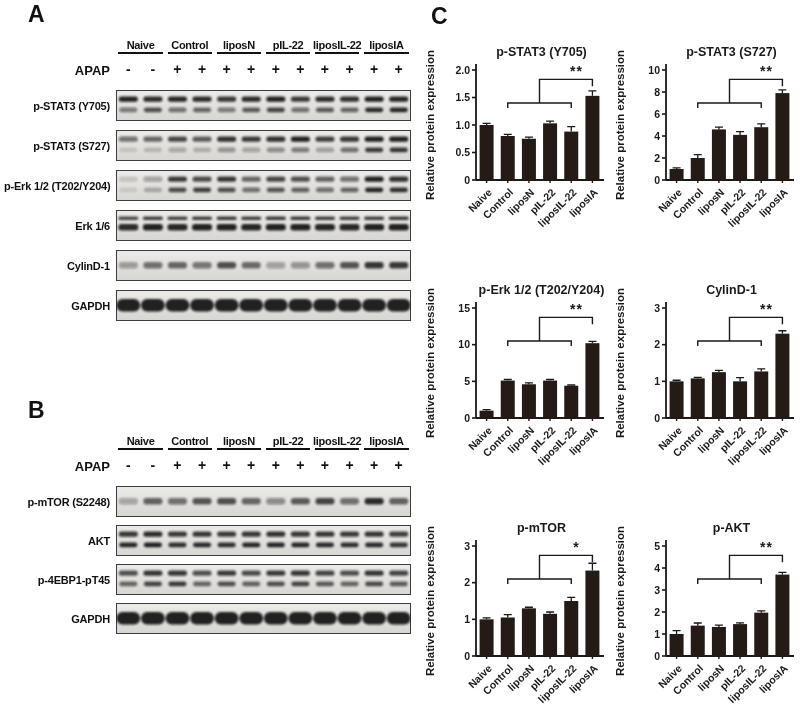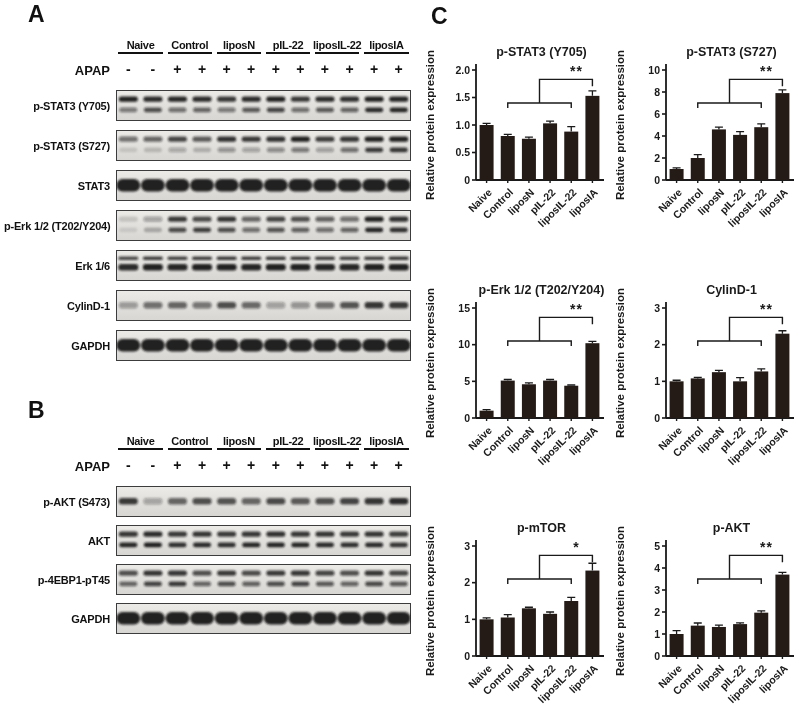--- a/index.html
+++ b/index.html
@@ -158,40 +158,20 @@
               <rect x="224.04166666666666" y="6.5" width="19" height="5.2" rx="2.5" opacity="0.85"></rect>
               <rect x="224.54166666666666" y="17.5" width="18" height="4.8" rx="2.3" opacity="0.55"></rect>
               <rect x="248.625" y="6.5" width="19" height="5.2" rx="2.5" opacity="0.95"></rect>
               <rect x="249.125" y="17.5" width="18" height="4.8" rx="2.3" opacity="0.8"></rect>
               <rect x="273.2083333333333" y="6.5" width="19" height="5.2" rx="2.5" opacity="0.95"></rect>
               <rect x="273.7083333333333" y="17.5" width="18" height="4.8" rx="2.3" opacity="0.85"></rect>
             </g>
           </svg>
         </div>
         <div class="blot-row">
-          <div class="lblcol">STAT3</div>
-          <svg width="295" height="31" viewBox="0 0 295 31">
-            <rect x="0.5" y="0.5" width="294" height="30" fill="url(#gBlot)" stroke="#3c3c3c" stroke-width="1"></rect>
-            <g filter="url(#fBlur)" fill="#141414">
-              <rect x="0.49166666666666536" y="9" width="23.6" height="12.5" rx="6" opacity="0.95"></rect>
-              <rect x="25.075" y="9" width="23.6" height="12.5" rx="6" opacity="0.95"></rect>
-              <rect x="49.65833333333333" y="9" width="23.6" height="12.5" rx="6" opacity="0.95"></rect>
-              <rect x="74.24166666666666" y="9" width="23.6" height="12.5" rx="6" opacity="0.95"></rect>
-              <rect x="98.825" y="9" width="23.6" height="12.5" rx="6" opacity="0.95"></rect>
-              <rect x="123.40833333333332" y="9" width="23.6" height="12.5" rx="6" opacity="0.95"></rect>
-              <rect x="147.99166666666665" y="9" width="23.6" height="12.5" rx="6" opacity="0.95"></rect>
-              <rect x="172.575" y="9" width="23.6" height="12.5" rx="6" opacity="0.95"></rect>
-              <rect x="197.1583333333333" y="9" width="23.6" height="12.5" rx="6" opacity="0.95"></rect>
-              <rect x="221.74166666666665" y="9" width="23.6" height="12.5" rx="6" opacity="0.95"></rect>
-              <rect x="246.325" y="9" width="23.6" height="12.5" rx="6" opacity="0.95"></rect>
-              <rect x="270.9083333333333" y="9" width="23.6" height="12.5" rx="6" opacity="0.95"></rect>
-            </g>
-          </svg>
-        </div>
-        <div class="blot-row">
           <div class="lblcol">p-Erk 1/2 (T202/Y204)</div>
           <svg width="295" height="31" viewBox="0 0 295 31">
             <rect x="0.5" y="0.5" width="294" height="30" fill="url(#gBlot)" stroke="#3c3c3c" stroke-width="1"></rect>
             <g filter="url(#fBlur)" fill="#141414">
               <rect x="2.791666666666666" y="6.5" width="19" height="5.2" rx="2.5" opacity="0.15"></rect>
               <rect x="3.291666666666666" y="17.5" width="18" height="4.8" rx="2.3" opacity="0.1"></rect>
               <rect x="27.375" y="6.5" width="19" height="5.2" rx="2.5" opacity="0.32"></rect>
               <rect x="27.875" y="17.5" width="18" height="4.8" rx="2.3" opacity="0.25"></rect>
               <rect x="51.95833333333333" y="6.5" width="19" height="5.2" rx="2.5" opacity="0.8"></rect>
               <rect x="52.45833333333333" y="17.5" width="18" height="4.8" rx="2.3" opacity="0.72"></rect>
@@ -334,36 +314,36 @@
           <span>+</span>
           <span>+</span>
           <span>+</span>
           <span>+</span>
           <span>+</span>
           <span>+</span>
         </div>
     </div>
     <div class="blot-rows" id="bBlots">
         <div class="blot-row">
-          <div class="lblcol">p-AKT (S473)</div>
-          <svg width="295" height="31" viewBox="0 0 295 31">
-            <rect x="0.5" y="0.5" width="294" height="30" fill="url(#gBlot)" stroke="#3c3c3c" stroke-width="1"></rect>
-            <g filter="url(#fBlur)" fill="#141414">
-              <rect x="2.791666666666666" y="12" width="19" height="6.5" rx="3" opacity="0.8"></rect>
-              <rect x="27.375" y="12" width="19" height="6.5" rx="3" opacity="0.3"></rect>
-              <rect x="51.95833333333333" y="12" width="19" height="6.5" rx="3" opacity="0.6"></rect>
-              <rect x="76.54166666666666" y="12" width="19" height="6.5" rx="3" opacity="0.7"></rect>
-              <rect x="101.125" y="12" width="19" height="6.5" rx="3" opacity="0.68"></rect>
+          <div class="lblcol">p-mTOR (S2248)</div>
+          <svg width="295" height="31" viewBox="0 0 295 31">
+            <rect x="0.5" y="0.5" width="294" height="30" fill="url(#gBlot)" stroke="#3c3c3c" stroke-width="1"></rect>
+            <g filter="url(#fBlur)" fill="#141414">
+              <rect x="2.791666666666666" y="12" width="19" height="6.5" rx="3" opacity="0.3"></rect>
+              <rect x="27.375" y="12" width="19" height="6.5" rx="3" opacity="0.62"></rect>
+              <rect x="51.95833333333333" y="12" width="19" height="6.5" rx="3" opacity="0.55"></rect>
+              <rect x="76.54166666666666" y="12" width="19" height="6.5" rx="3" opacity="0.68"></rect>
+              <rect x="101.125" y="12" width="19" height="6.5" rx="3" opacity="0.7"></rect>
               <rect x="125.70833333333331" y="12" width="19" height="6.5" rx="3" opacity="0.6"></rect>
-              <rect x="150.29166666666666" y="12" width="19" height="6.5" rx="3" opacity="0.72"></rect>
+              <rect x="150.29166666666666" y="12" width="19" height="6.5" rx="3" opacity="0.42"></rect>
               <rect x="174.875" y="12" width="19" height="6.5" rx="3" opacity="0.65"></rect>
-              <rect x="199.45833333333331" y="12" width="19" height="6.5" rx="3" opacity="0.7"></rect>
-              <rect x="224.04166666666666" y="12" width="19" height="6.5" rx="3" opacity="0.75"></rect>
-              <rect x="248.625" y="12" width="19" height="6.5" rx="3" opacity="0.85"></rect>
-              <rect x="273.2083333333333" y="12" width="19" height="6.5" rx="3" opacity="0.9"></rect>
+              <rect x="199.45833333333331" y="12" width="19" height="6.5" rx="3" opacity="0.75"></rect>
+              <rect x="224.04166666666666" y="12" width="19" height="6.5" rx="3" opacity="0.55"></rect>
+              <rect x="248.625" y="12" width="19" height="6.5" rx="3" opacity="0.9"></rect>
+              <rect x="273.2083333333333" y="12" width="19" height="6.5" rx="3" opacity="0.62"></rect>
             </g>
           </svg>
         </div>
         <div class="blot-row">
           <div class="lblcol">AKT</div>
           <svg width="295" height="31" viewBox="0 0 295 31">
             <rect x="0.5" y="0.5" width="294" height="30" fill="url(#gBlot)" stroke="#3c3c3c" stroke-width="1"></rect>
             <g filter="url(#fBlur)" fill="#141414">
               <rect x="2.791666666666666" y="6.5" width="19" height="5.2" rx="2.5" opacity="0.85"></rect>
               <rect x="3.291666666666666" y="17.5" width="18" height="4.8" rx="2.3" opacity="0.92"></rect>

